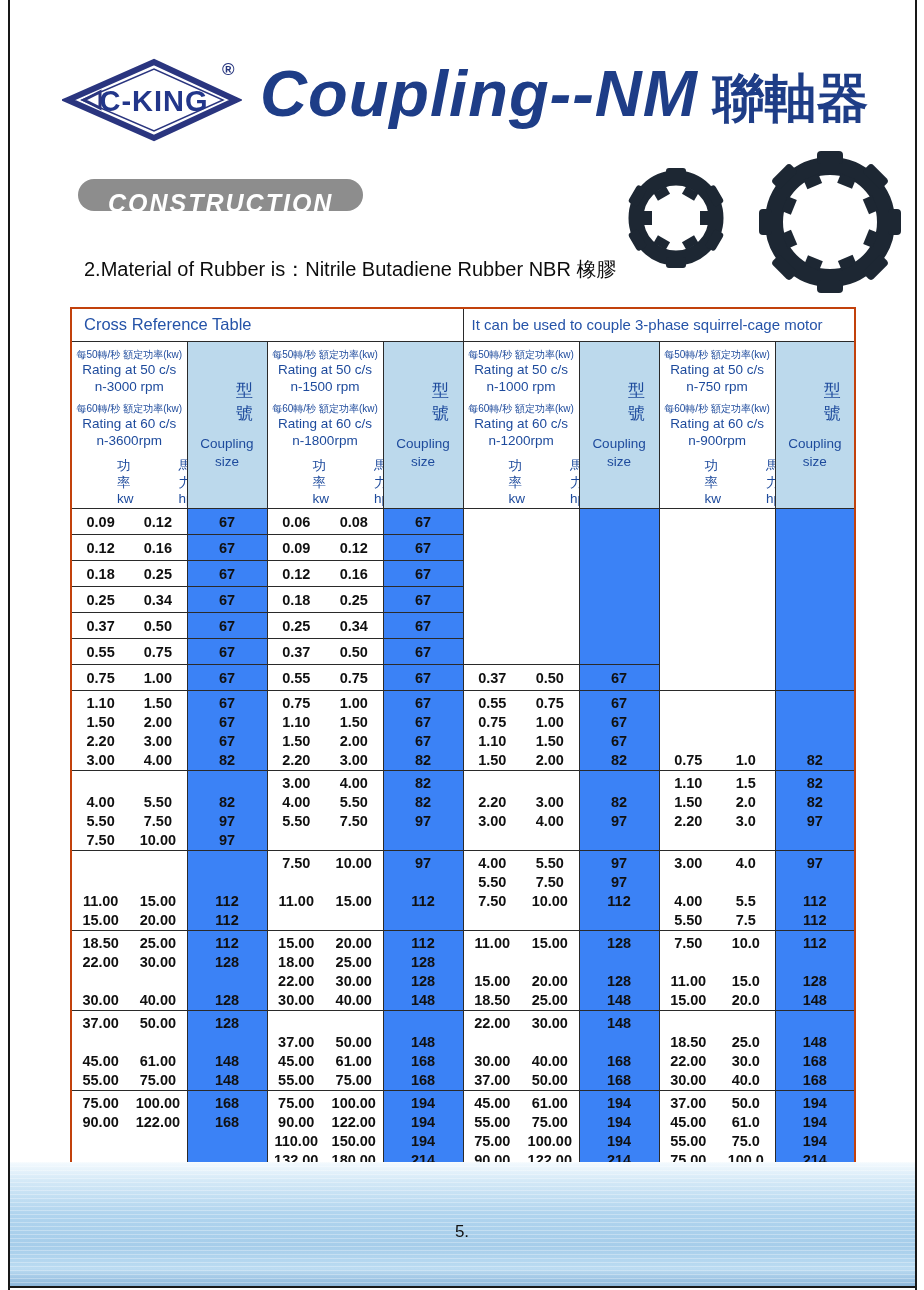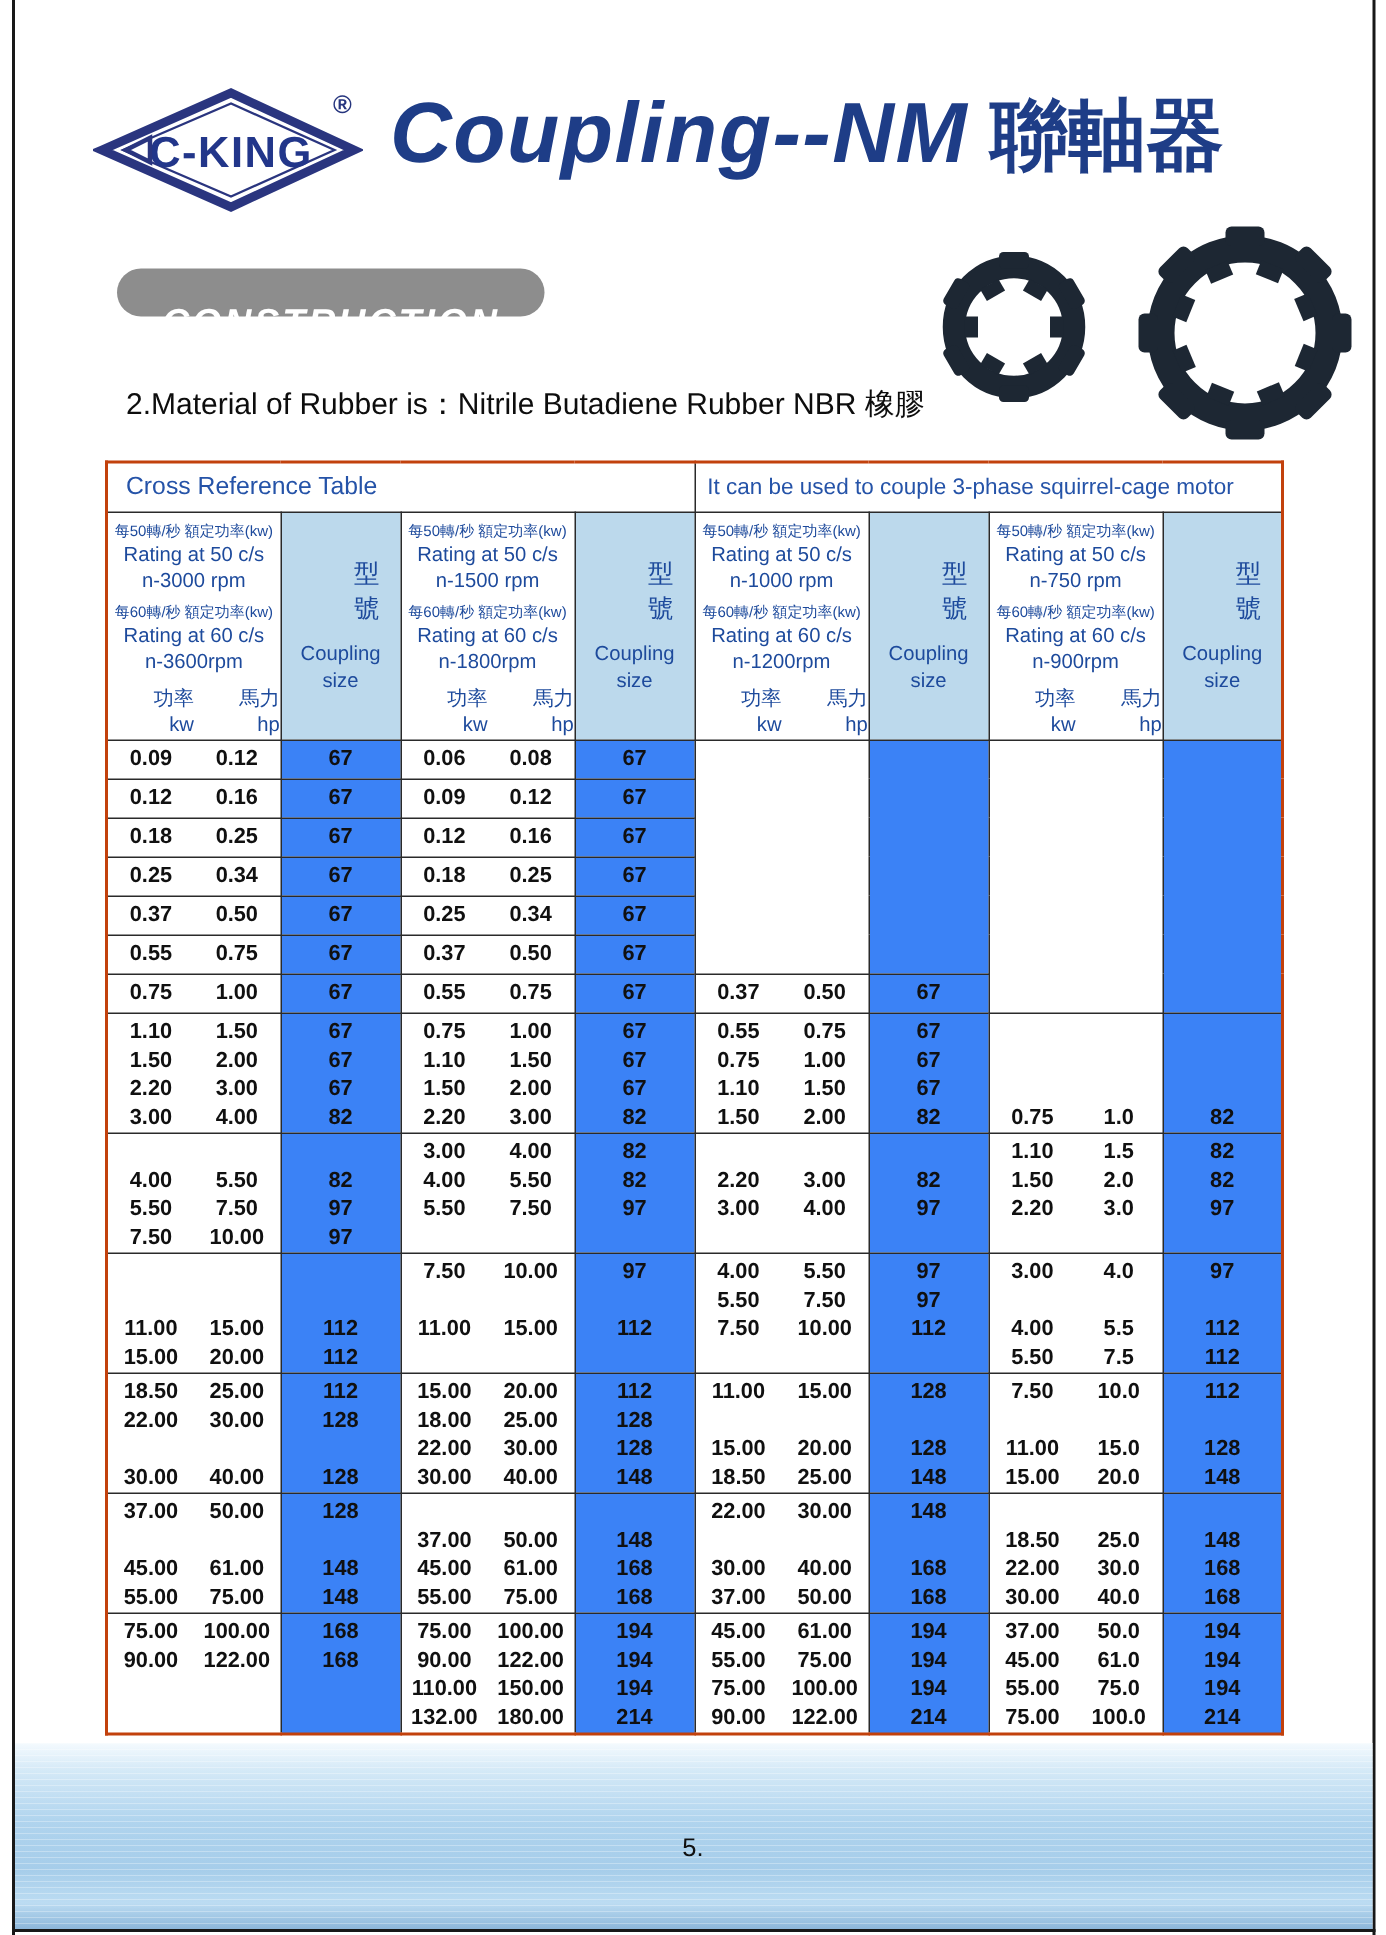--- a/index.html
+++ b/index.html
@@ -6,25 +6,25 @@
   body { background:#e8e8e8; font-family:"Liberation Sans", sans-serif; }
   .page { position:relative; width:924px; height:1290px; background:#fff; margin:0 auto; overflow:hidden; }
   .vline { position:absolute; top:0; width:2px; height:1290px; background:#181818; }
   .vline.left { left:8px; } .vline.right { left:915px; }
   .hline-bottom { position:absolute; left:8px; top:1286px; width:909px; height:2px; background:#181818; }
 
   
   .logo-wrap { position:absolute; left:62px; top:58px; width:180px; height:84px; }
   .reg-mark { position:absolute; left:222px; top:60px; font-size:17px; color:#26357e; font-weight:bold; }
   .page-title { position:absolute; left:260px; top:56px; white-space:nowrap; }
-  .page-title .t-en { font-style:italic; font-weight:bold; font-size:57px; letter-spacing:1px; color:#1e3d87; }
+  .page-title .t-en { font-style:italic; font-weight:bold; font-size:65px; letter-spacing:1px; color:#1e3d87; }
   .page-title .t-cn { font-weight:bold; font-size:52px; color:#1e3d87; margin-left:10px; }
 
   
-  .pill { position:absolute; left:78px; top:179px; height:32px; line-height:40px; padding:16px 30px;
+  .pill { position:absolute; left:78px; top:179px; height:32px; line-height:40px; padding:4px 30px;
           background:#8d8d8d; border-radius:21px; color:#fff; font-weight:bold; font-style:italic;
           font-size:25px; letter-spacing:2px; }
   .c-item { position:absolute; left:84px; font-size:20px; color:#0d0d0d; white-space:nowrap; }
   .c-item.i1 { top:224px; } .c-item.i2 { top:256px; }
 
   .rings { position:absolute; left:598px; top:142px; }
 
   
   table.xref { position:absolute; left:70px; top:307px; width:786px; border-collapse:collapse;
                table-layout:fixed; border:2px solid #c2410c; }
@@ -34,21 +34,21 @@
   tr.title-row th { height:33px; background:#fff; font-weight:normal; text-align:left; vertical-align:middle; }
   th.tl { font-size:16.5px; color:#2553a8; padding-left:12px; }
   th.tr2 { font-size:15px; color:#2553a8; padding-left:8px; }
 
   th.gh { height:152px; background:#fff; vertical-align:top; padding-top:7px; font-weight:normal; color:#1d4a9c; }
   th.gh.sizecol-h { background:#bcd9ec; vertical-align:middle; padding-top:0; }
   .cns { font-size:10px; line-height:1.2; white-space:nowrap; }
   .enl { font-size:13.5px; line-height:1.3; text-align:center; }
   .mt { margin-top:7px; }
   .units { display:flex; margin-top:8px; font-size:13.5px; line-height:1.25; }
-  .units span { flex:1; text-align:right; }
+  .units span { flex:1; text-align:left;padding-left:45px; }
   .scn { font-size:17px; letter-spacing:4px; text-align:center; margin-bottom:10px;padding-left:39px; }
   .sen { font-size:13.5px; line-height:1.35; text-align:center; }
 
   td.kwhp { background:#fff; }
   td.size { background:#3b82f6; text-align:center; }
   tr.srow td { height:26px; }
   tr.srow td.kwhp, tr.block td.kwhp { font-weight:bold; font-size:14.5px; color:#101010; }
   td.size { font-weight:bold; font-size:14.5px; color:#101010; }
   .pair { display:flex; }
   .pair span { flex:1; text-align:center; }

